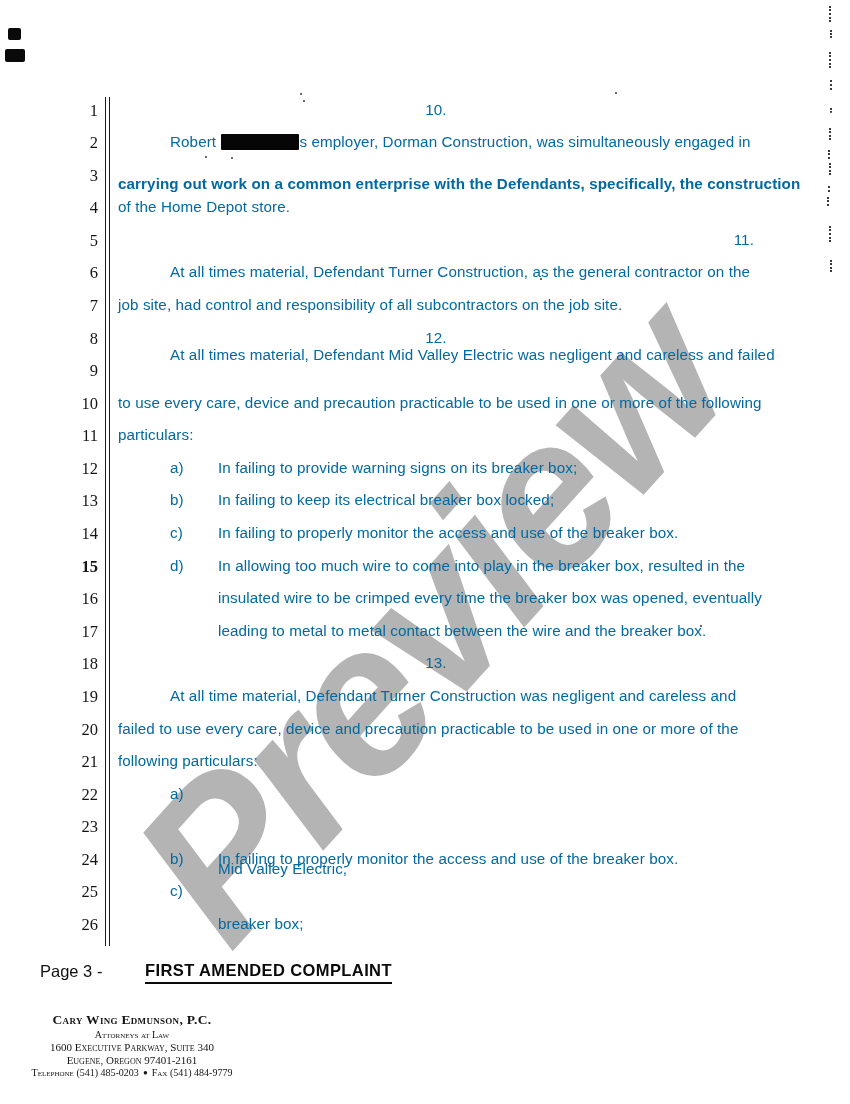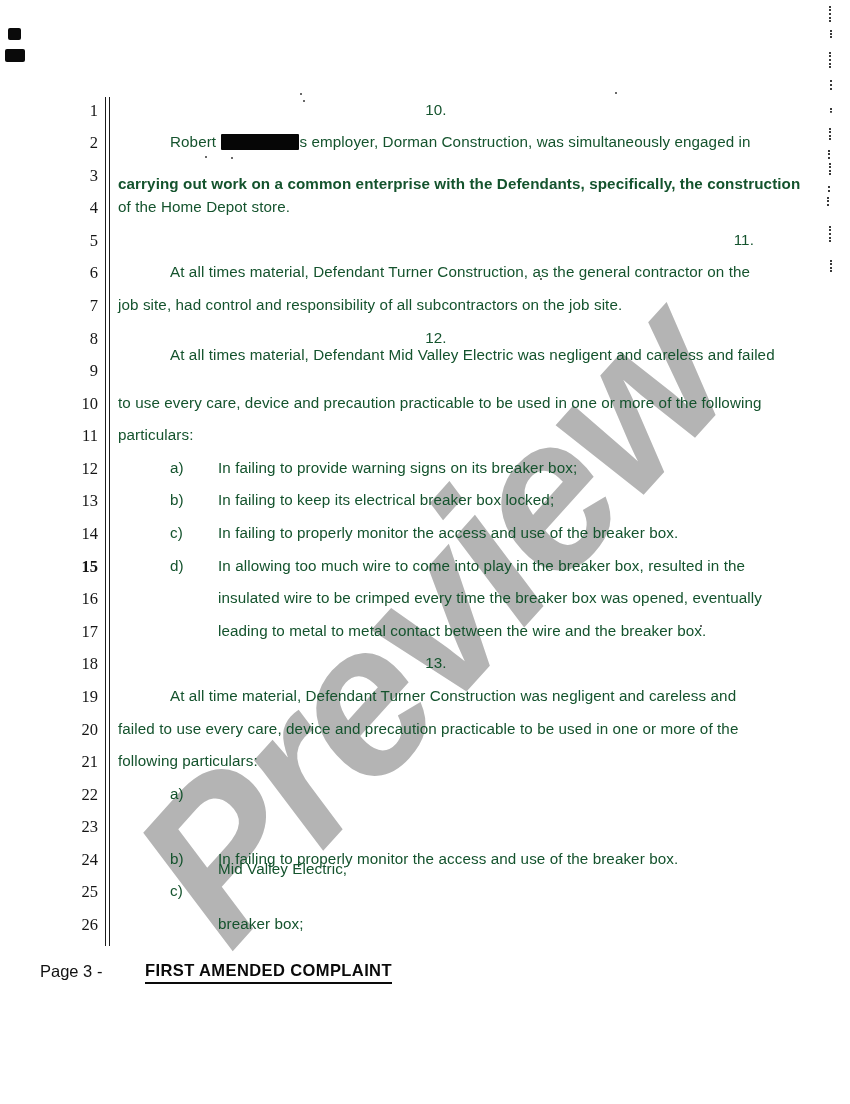--- a/index.html
+++ b/index.html
@@ -20,21 +20,21 @@
   .vrule{position:absolute;top:97px;height:849px;width:0;border-left:1.6px solid #1c1c1c;z-index:2;}
   #vrule1{left:105px;}
   #vrule2{left:109px;}
   .lineno{
     position:absolute;left:58px;width:40px;text-align:right;
     font-family:"Liberation Serif",serif;font-size:16.5px;color:#151515;z-index:2;
   }
   
   .docline{
     position:absolute;left:118px;width:636px;height:33px;
-    font-size:15.2px;color:#14532d;letter-spacing:.1px;z-index:2;white-space:nowrap;
+    font-size:15.2px;color:#0369a1;letter-spacing:.1px;z-index:2;white-space:nowrap;
   }
   .docline.heading{text-align:center;}
   .docline .ltr{position:absolute;left:52px;}
   .docline .itxt{position:absolute;left:100px;}
   .docline.para-indent{text-indent:52px;}
   .redact{
     display:inline-block;width:78px;height:16px;background:#060606;
     vertical-align:-3px;margin-right:1px;border-radius:1px;
   }
   
@@ -151,20 +151,27 @@
         <span class="ltr">c)</span>
       </div>
       <div class="docline" style="top: 915px;">
         <span class="itxt">breaker box;</span>
       </div>
     </div>
 
   <span id="footer-line">Page 3 -</span>
   <span id="footer-title">FIRST AMENDED COMPLAINT</span>
 
+  <div id="firm">
+    <div class="f-name">Cary Wing Edmunson, P.C.</div>
+    <div class="f-tag">Attorneys at Law</div>
+    <div class="f-a1">1600 Executive Parkway, Suite 340</div>
+    <div class="f-a2">Eugene, Oregon 97401-2161</div>
+    <div class="f-tel"><span>Telephone (541) 485-0203</span><span class="f-bullet">●</span><span>Fax (541) 484-9779</span></div>
+  </div>
 
   <div id="mark-a" class="mark"></div>
   <div id="mark-b" class="mark"></div>
   <div id="specks">
       <div class="speck" style="left: 829px; top: 6px; height: 16px;"></div>
       <div class="speck" style="left: 830px; top: 30px; height: 8px;"></div>
       <div class="speck" style="left: 829px; top: 52px; height: 16px;"></div>
       <div class="speck" style="left: 830px; top: 80px; height: 10px;"></div>
       <div class="speck" style="left: 830px; top: 108px; height: 5px;"></div>
       <div class="speck" style="left: 829px; top: 128px; height: 12px;"></div>

